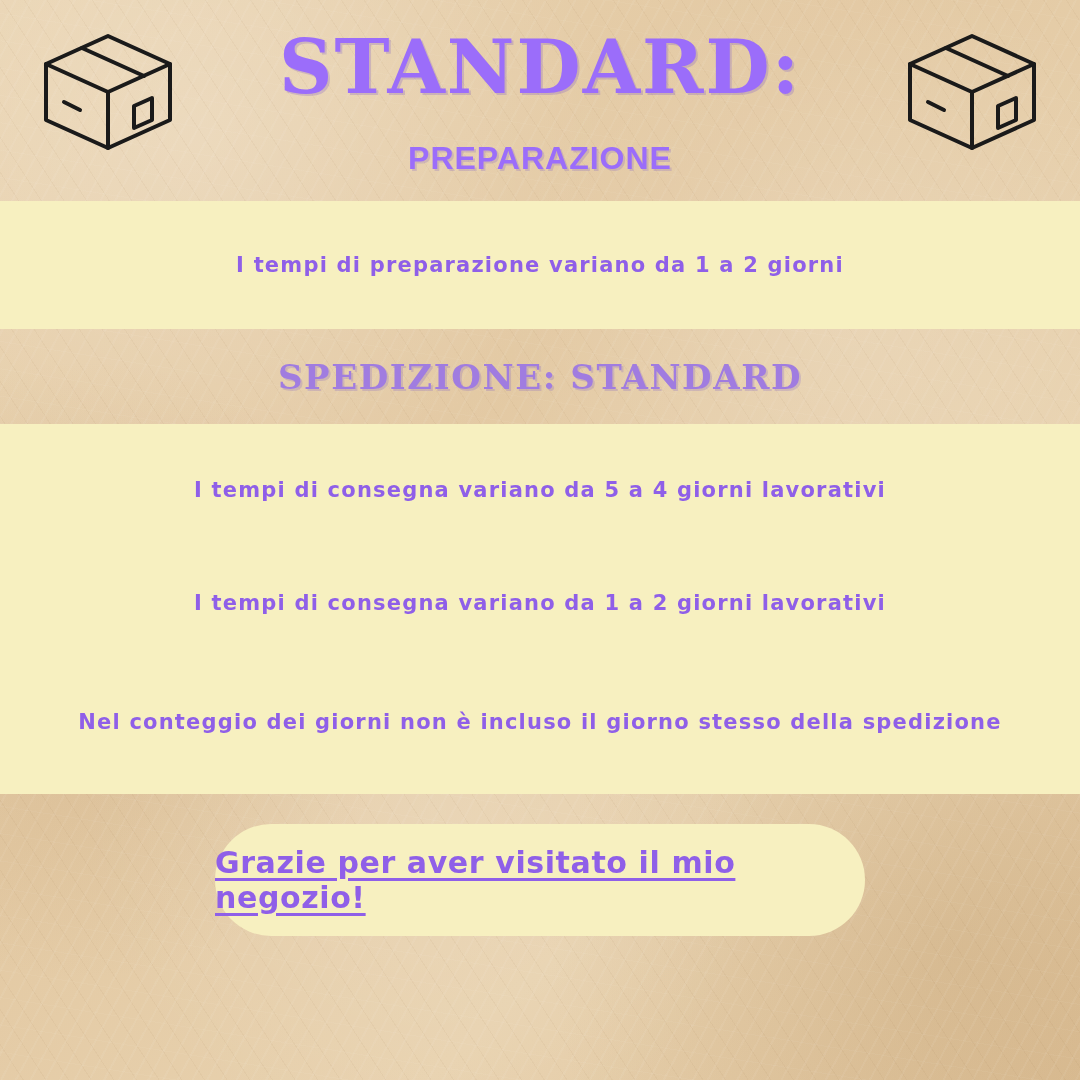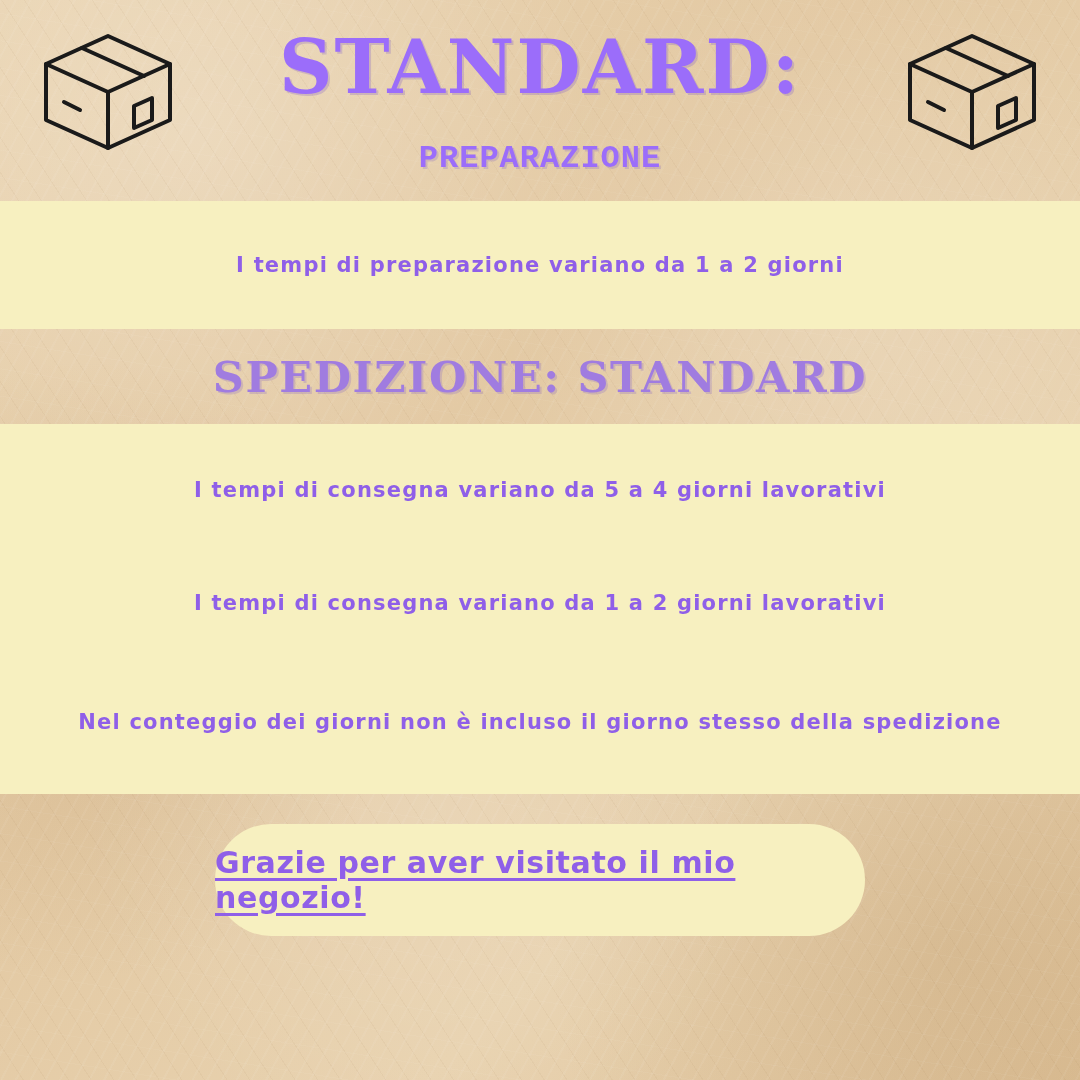--- a/index.html
+++ b/index.html
@@ -61,21 +61,21 @@
     letter-spacing: 2px;
     color: #9b6dfa;
     text-shadow: 2px 2px 0 rgba(120,85,200,0.25);
   }
   .subtitle {
     position: absolute;
     top: 140px;
     left: 0;
     right: 0;
     text-align: center;
-    font-family: Liberation Mono, monospace;
+    font-family: Liberation Sans, sans-serif;
     font-weight: bold;
     font-size: 32px;
     letter-spacing: 1px;
     color: #9b6dfa;
     text-shadow: 2px 2px 0 rgba(120,85,200,0.22);
   }
 
   .band-light {
     position: relative;
     background: #f7f0c0;
@@ -97,21 +97,21 @@
     font-weight: bold;
     font-size: 21px;
     letter-spacing: 1.2px;
     color: #8f5fe8;
     line-height: 1.55;
     padding: 0 64px;
   }
   .section-head {
     font-family: "DejaVu Serif", serif;
     font-weight: bold;
-    font-size: 43px;
+    font-size: 34px;
     letter-spacing: 1.6px;
     color: #a07ce0;
     text-shadow: 2px 2px 0 rgba(120,85,200,0.22);
   }
 
   .footer {
     position: relative;
     height: 172px;
     display: flex;
     align-items: center;

